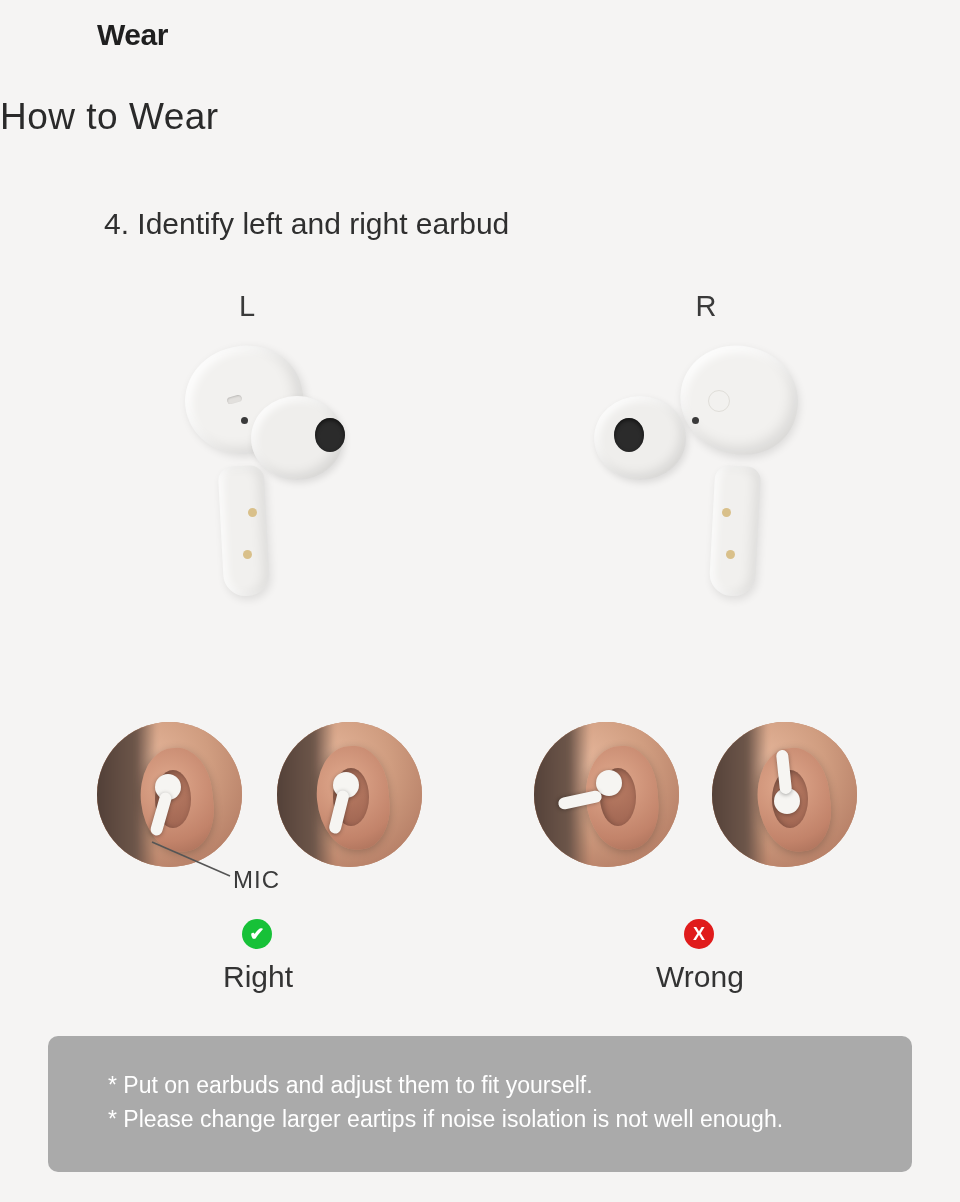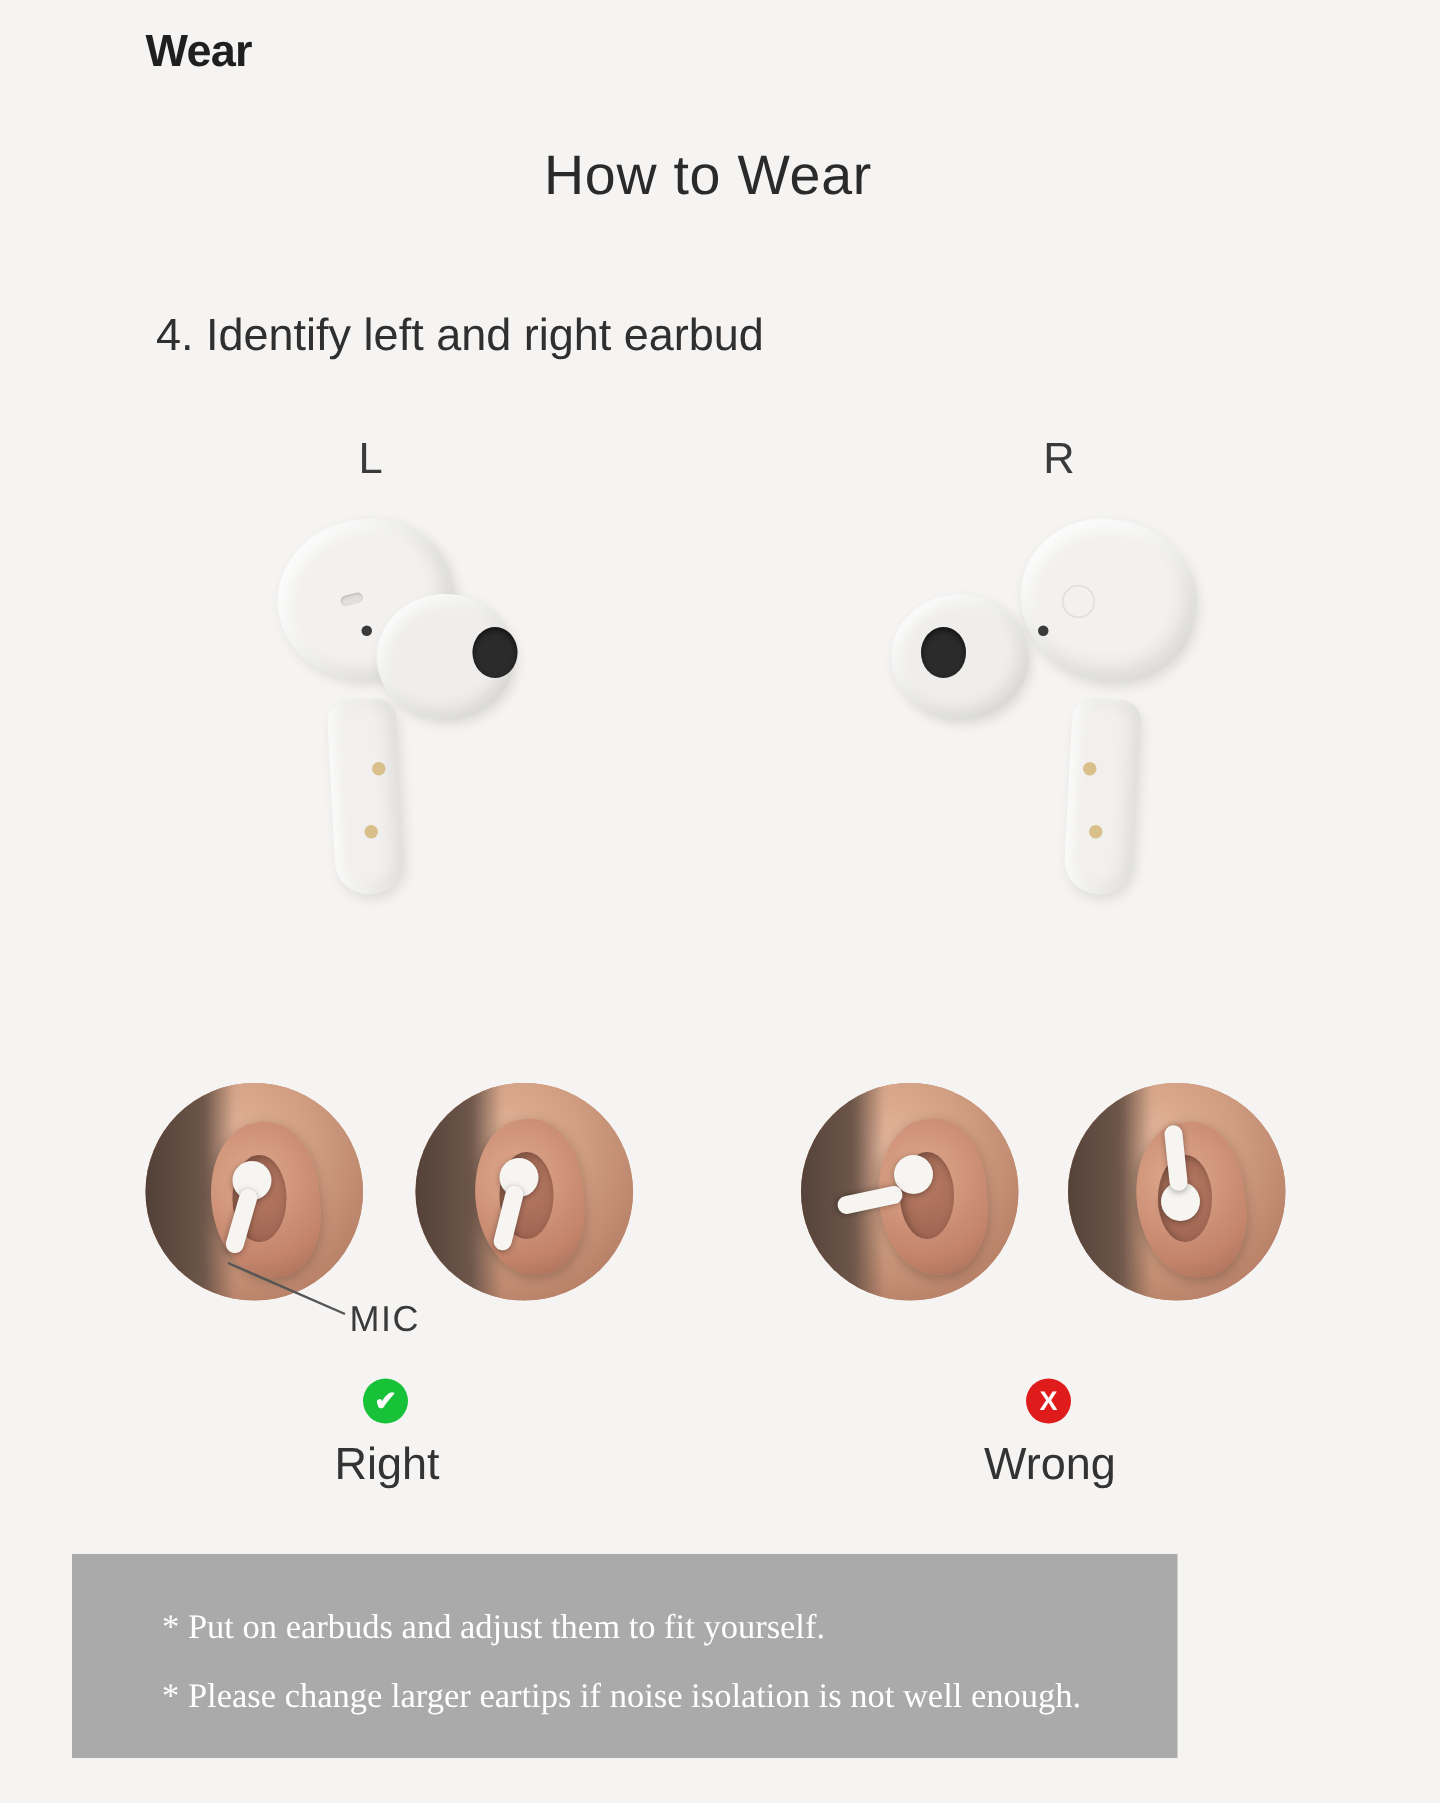--- a/index.html
+++ b/index.html
@@ -27,21 +27,21 @@
     font-size: 30px;
     font-weight: bold;
     letter-spacing: -0.5px;
     color: #1f1f1f;
   }
   .how-title {
     position: absolute;
     left: 0;
     right: 16px;
     top: 96px;
-    text-align: center;
+    text-align: left;
     font-size: 37px;
     font-weight: 400;
     color: #2a2a2a;
     letter-spacing: 0.5px;
   }
   .step1 {
     position: absolute;
     left: 104px;
     top: 207px;
     font-size: 30px;
@@ -289,35 +289,34 @@
     text-align: center;
     width: 200px;
   }
   .verdict-right { left: 158px; top: 960px; }
   .verdict-wrong { left: 600px; top: 960px; }
 
   .footer-box {
     position: absolute;
     left: 48px;
     top: 1036px;
-    width: 737px;
+    width: 864px;
     height: 136px;
     background: #aaaaaa;
-    border-radius: 0;
-    font-family: Liberation Serif, serif;
+    border-radius: 10px;
   }
   .footer-line {
     position: absolute;
     left: 60px;
     font-size: 23px;
     color: #ffffff;
     white-space: nowrap;
   }
   .footer-line-1 { top: 36px; }
-  .footer-line-2 { top: 82px; }
+  .footer-line-2 { top: 70px; }
 </style>
 </head>
 <body>
 
 <div class="page">
 
   <div class="note-label">Wear</div>
 
   <div class="how-title">How to Wear</div>
 

